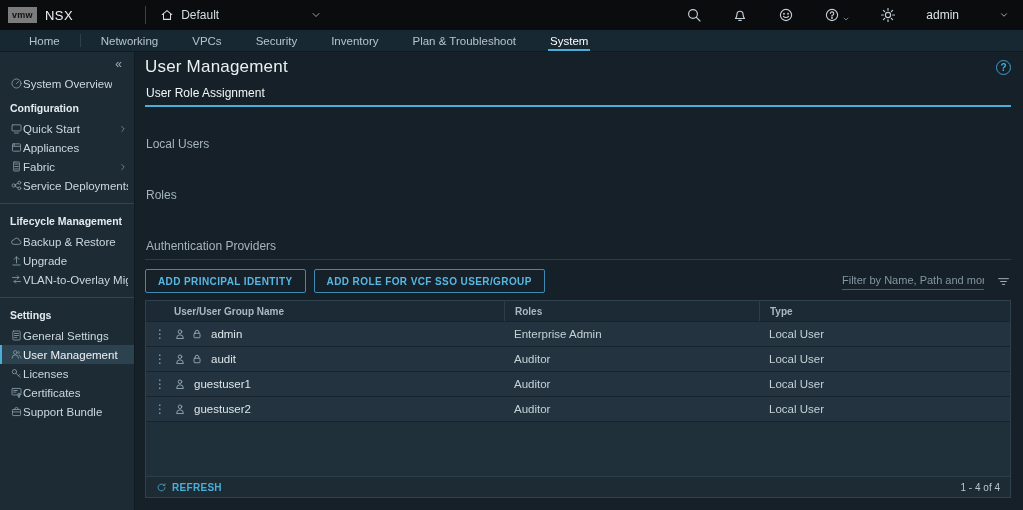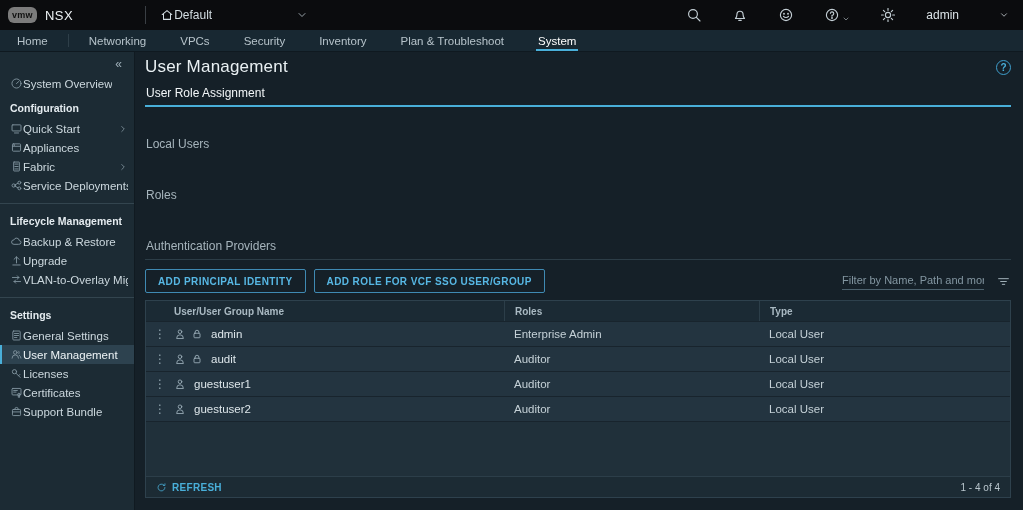--- a/index.html
+++ b/index.html
@@ -7,32 +7,32 @@
   body {
     font-family: "Liberation Sans", "DejaVu Sans", sans-serif;
     background:#152028; color:#cfdae0; font-size:12px;
   }
   svg { display:block; }
   .icn { stroke:currentColor; fill:none; stroke-width:1.15; stroke-linecap:round; stroke-linejoin:round; }
 
   
   .topbar { height:30px; background:#0b0c0e; display:flex; align-items:center; justify-content:space-between; padding:0 14px 0 8px; }
   .topbar-left { display:flex; align-items:center; height:100%; }
-  .logo-box { background:#7c7c7c; color:#111; font-weight:bold; font-size:9px; padding:3px 4px; border-radius:6px; letter-spacing:.3px; }
+  .logo-box { background:#7c7c7c; color:#111; font-weight:bold; font-size:9px; padding:3px 4px; border-radius:0; letter-spacing:.3px; }
   .product-name { color:#eef3f5; font-size:13px; margin-left:8px; letter-spacing:.5px; }
   .topbar-sep { width:1px; height:18px; background:#3a3f44; margin:0 0 0 72px; }
-  .org-selector { display:flex; align-items:center; gap:0; margin-left:14px; color:#d3dde2; font-size:12px; cursor:pointer; }
+  .org-selector { display:flex; align-items:center; gap:7px; margin-left:14px; color:#d3dde2; font-size:12px; cursor:pointer; }
   .org-selector .chev { margin-left:84px; color:#aeb9bf; }
   .topbar-right { display:flex; align-items:center; gap:30px; color:#c3ced4; }
   .tb-icon { cursor:pointer; color:#c3ced4; display:flex; align-items:center; }
   .help-group { display:flex; align-items:flex-end; gap:2px; }
   .tb-user { display:flex; align-items:center; gap:40px; color:#dbe3e7; font-size:12px; }
 
   
-  .navbar { height:22px; background:#182832; display:flex; align-items:stretch; padding-left:15px; border-bottom:1px solid #0f1920; }
+  .navbar { height:22px; background:#182832; display:flex; align-items:stretch; padding-left:27px; border-bottom:1px solid #0f1920; }
   .nav-tab { display:flex; align-items:center; padding:0 2px; margin-right:30px; color:#b6c3ca; font-size:11.5px; cursor:pointer; position:relative; }
   .nav-sep { width:1px; background:#2e3f49; margin:4px 18px 4px -12px; }
   .nav-tab.active { color:#ffffff; }
   .nav-tab.active::after { content:""; position:absolute; left:0; right:0; bottom:0; height:2px; background:#49afd9; }
 
   
   .body-row { display:flex; height:458px; }
 
   
   .sidebar { width:135px; background:#1c2b34; border-right:1px solid #101a21; padding-top:4px; flex-shrink:0; }

